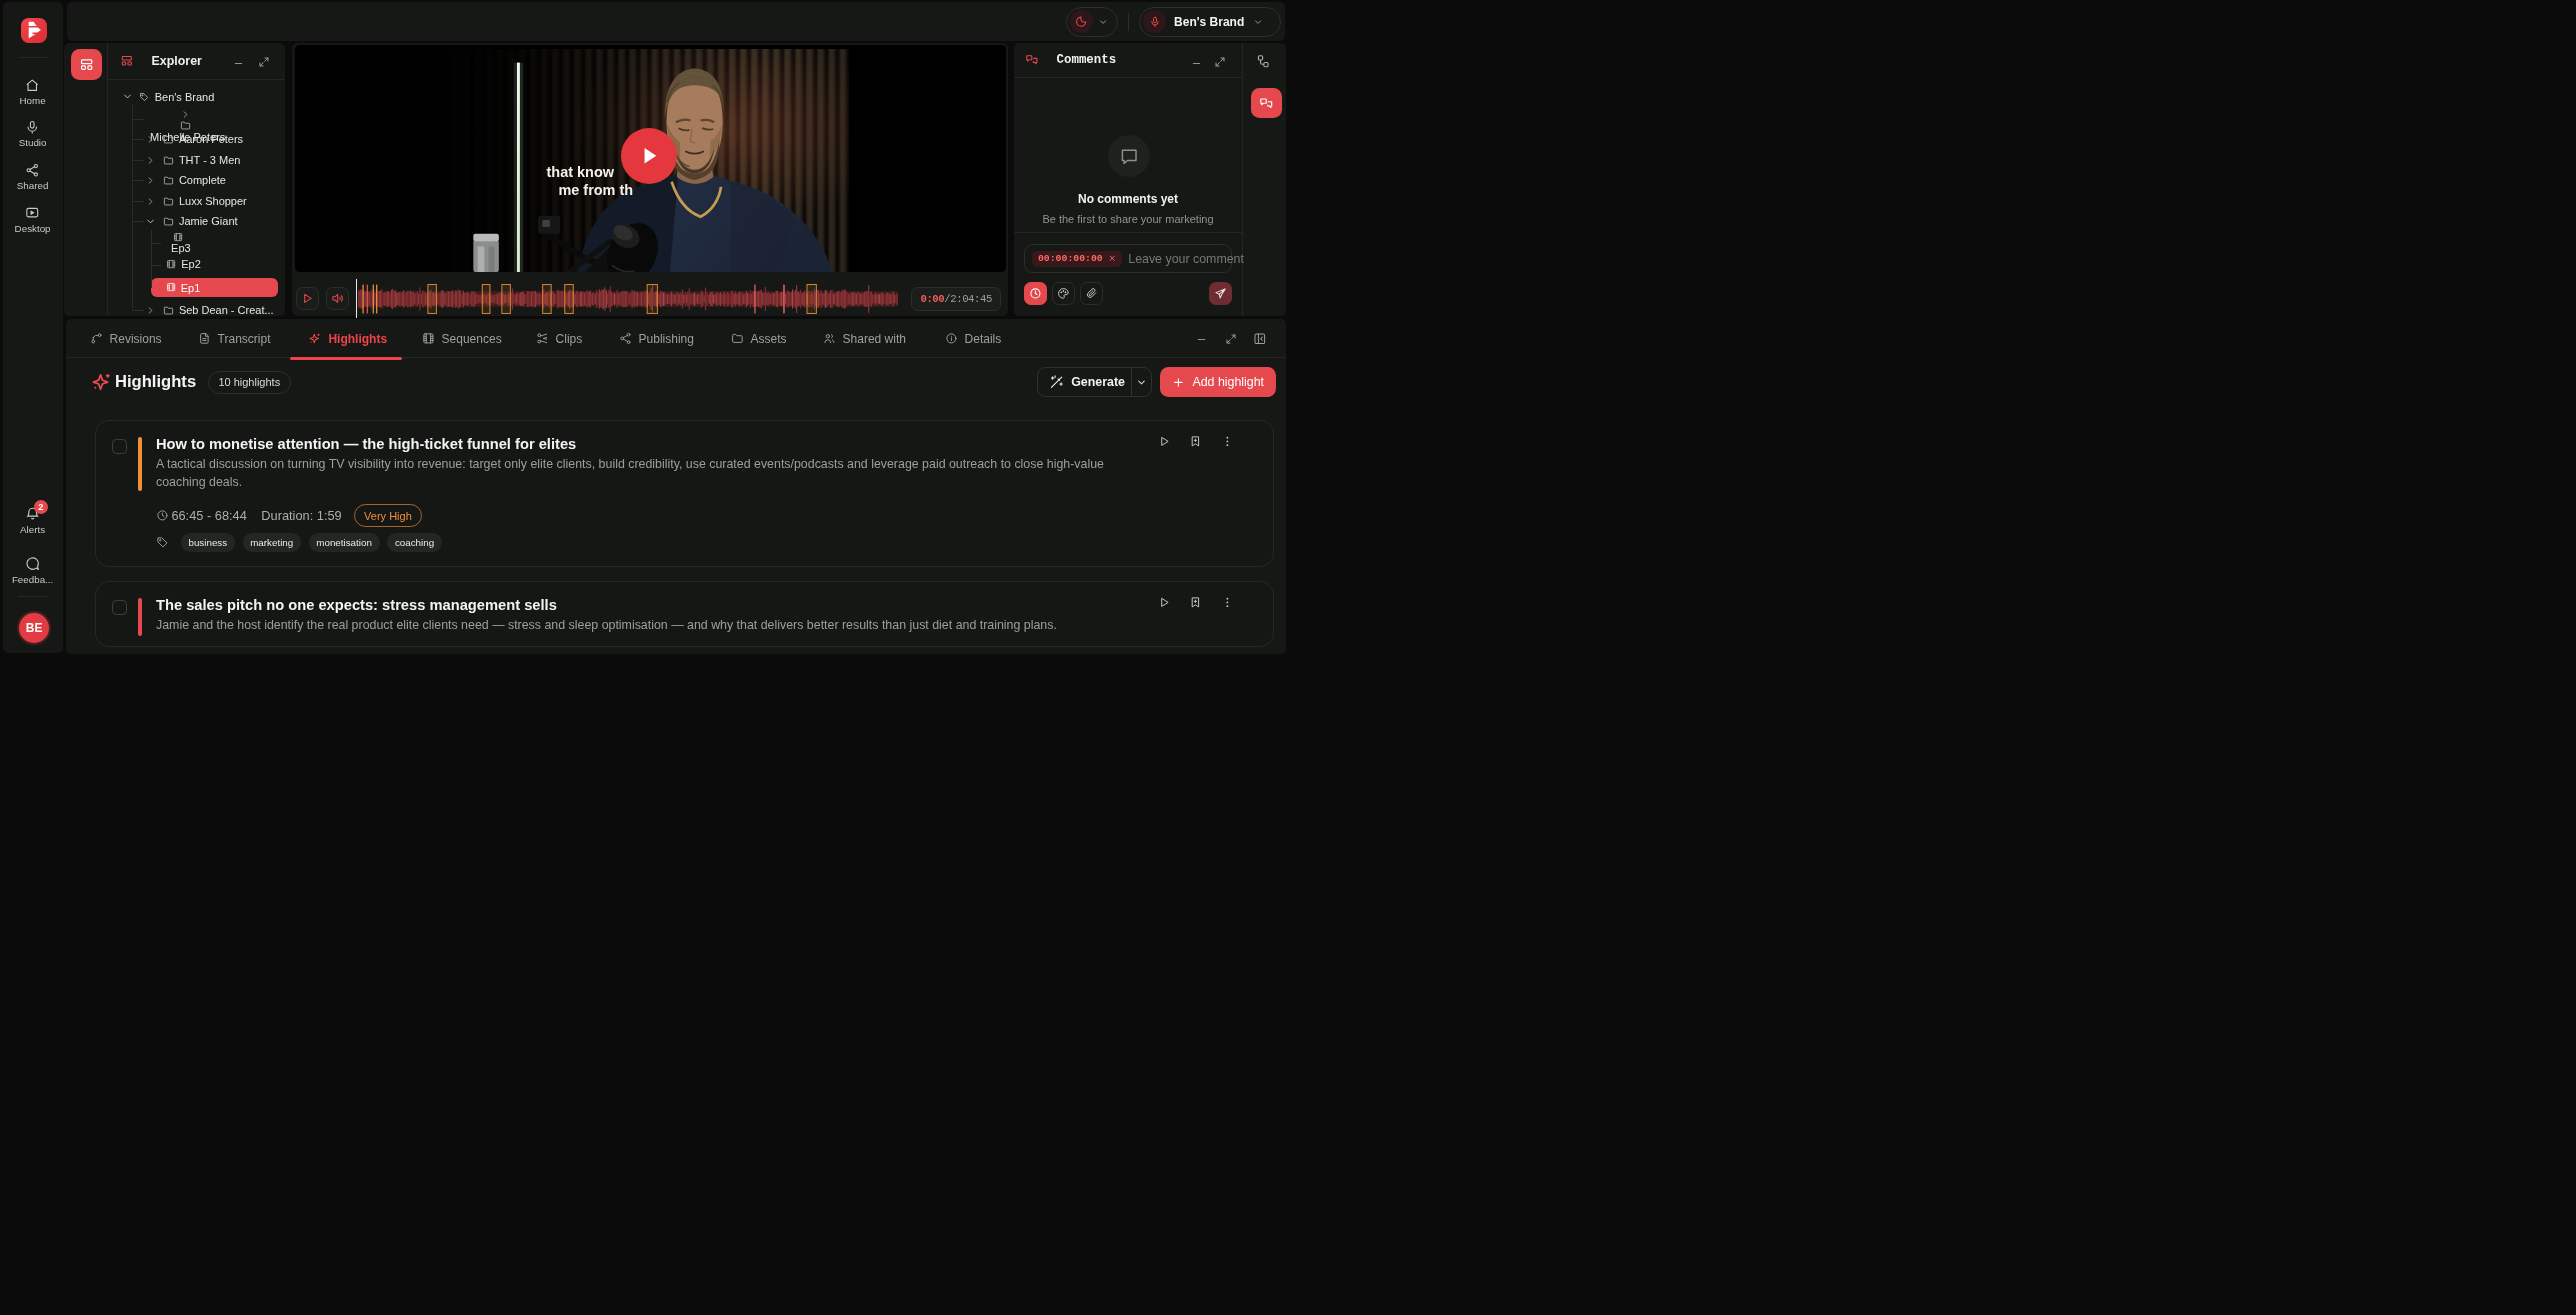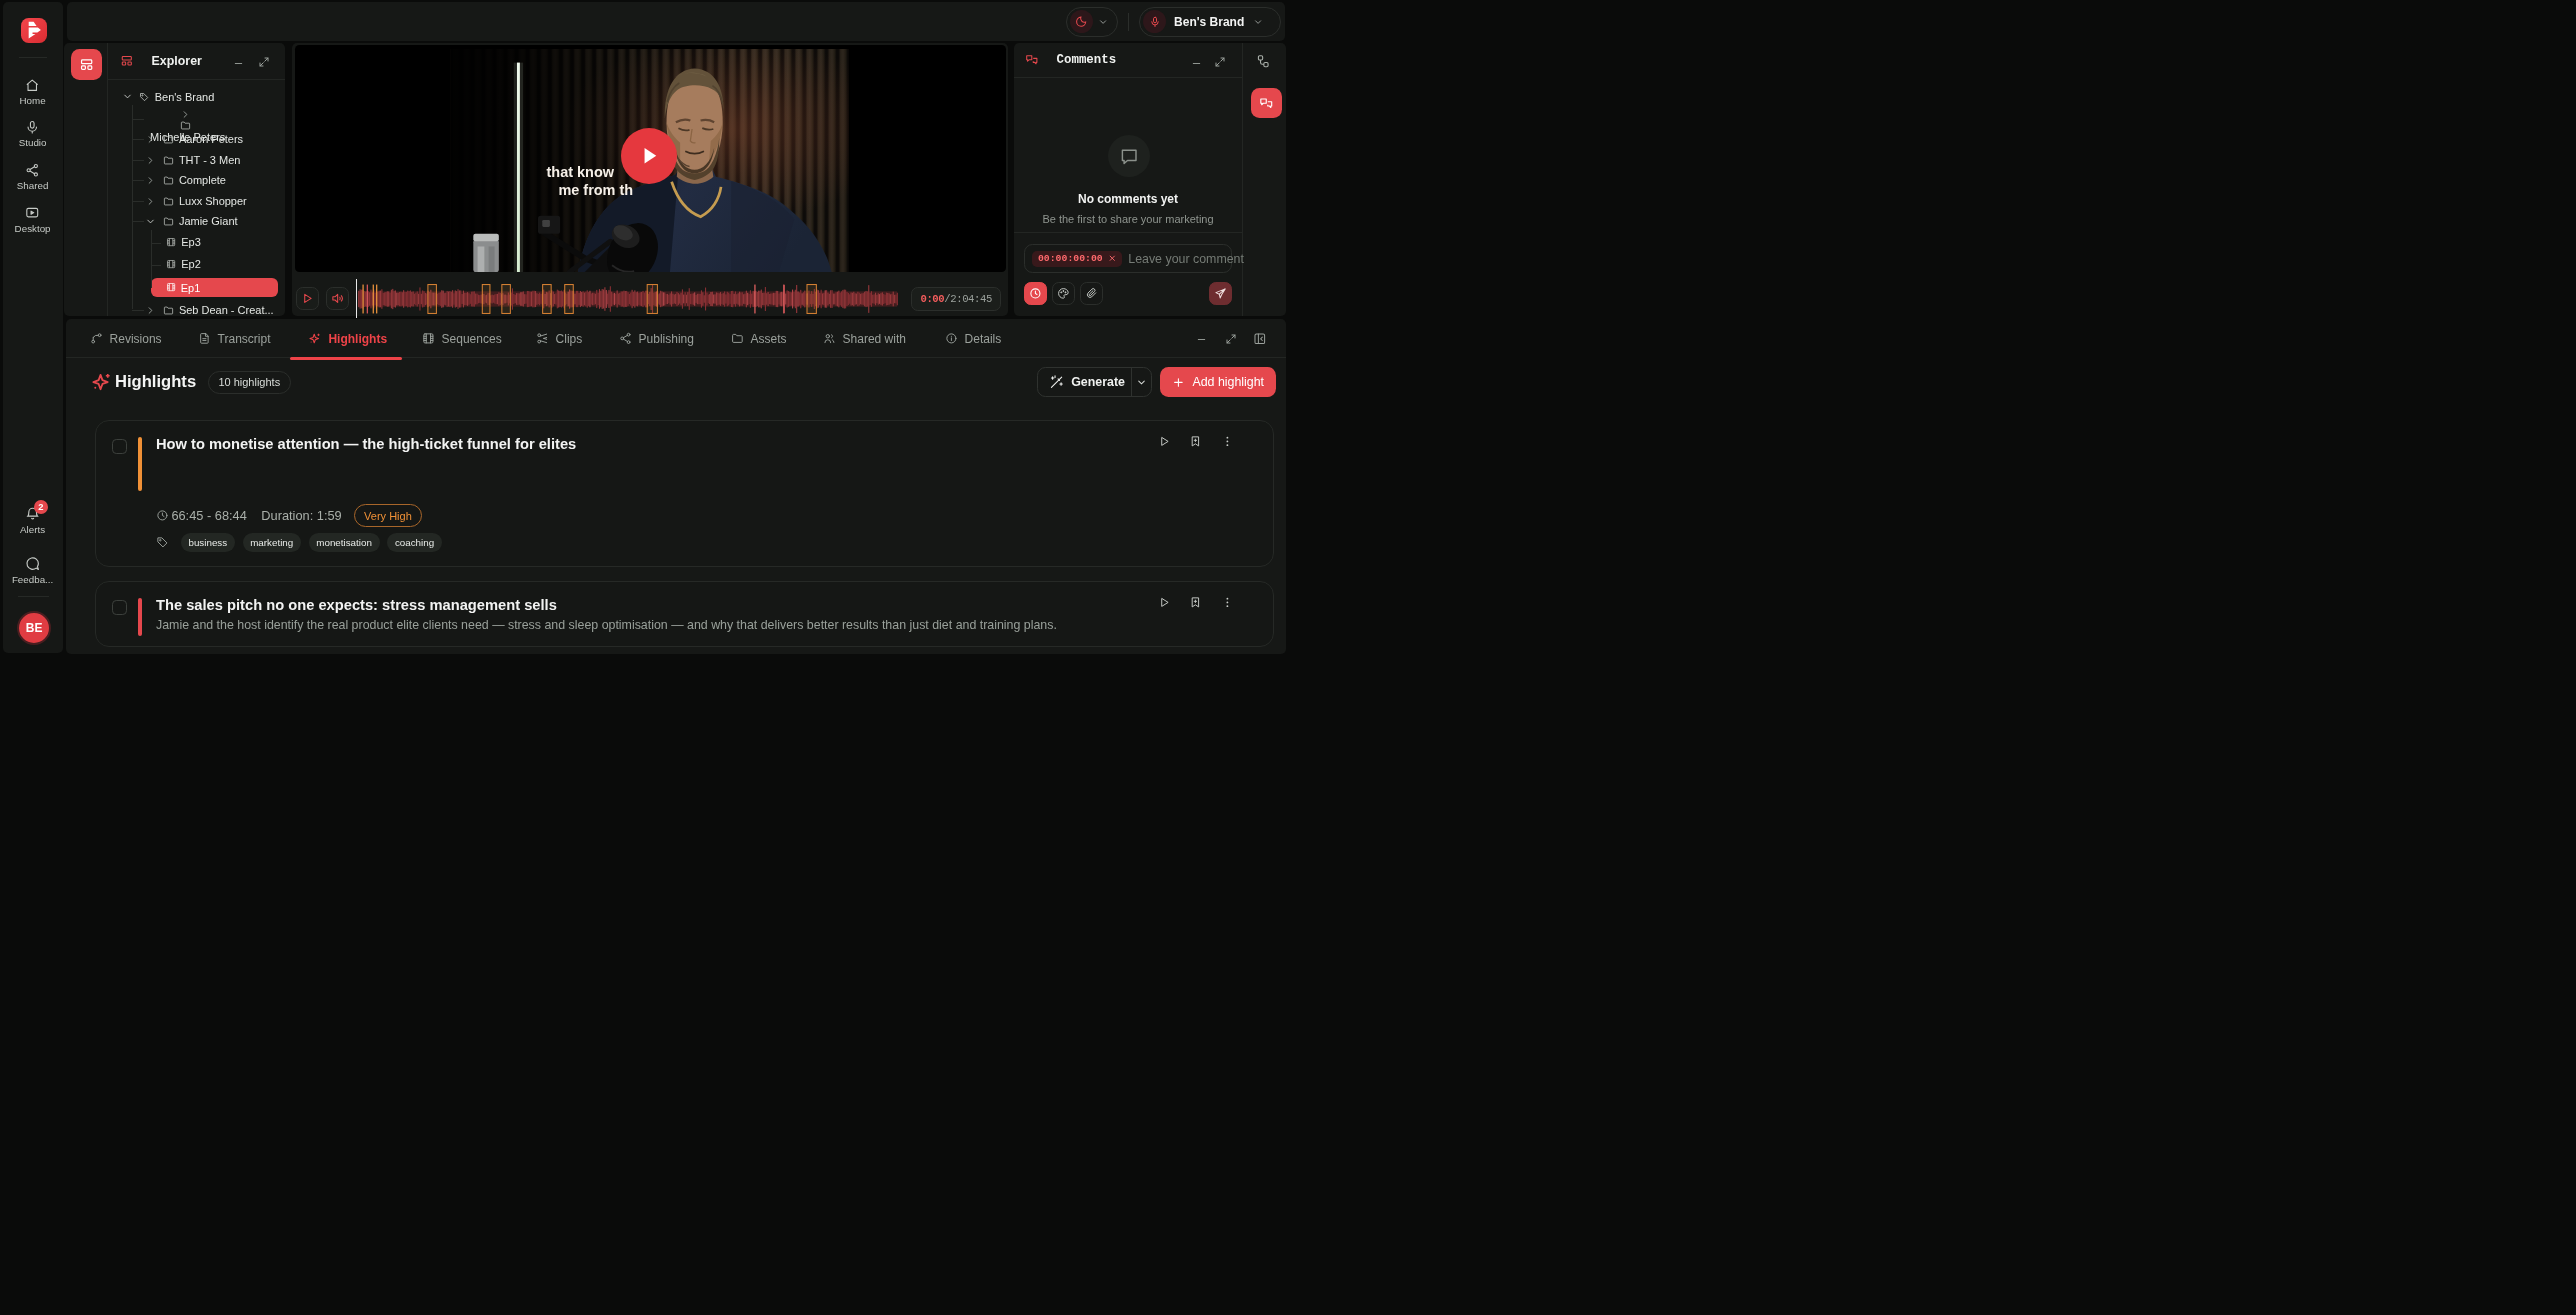--- a/index.html
+++ b/index.html
@@ -263,21 +263,21 @@
         <svg width="11" height="11" viewBox="0 0 24 24" fill="none" stroke="#c9cdc9" stroke-width="2" stroke-linecap="round" stroke-linejoin="round">
           <path d="M6 9 L12 15 L18 9"></path>
         </svg>
         <span style="width:6.8px"></span>
         <svg width="11" height="11" viewBox="0 0 24 24" fill="none" stroke="#b9beb9" stroke-width="1.7" stroke-linejoin="round">
           <path d="M3 6 a1.5 1.5 0 0 1 1.5 -1.5 H9 L11 7 H19.5 A1.5 1.5 0 0 1 21 8.5 V18 a1.5 1.5 0 0 1 -1.5 1.5 H4.5 A1.5 1.5 0 0 1 3 18 Z"></path>
         </svg>
         <span class="tlabel">Jamie Giant</span>
       </div>
       <div class="hline" style="left:43px; top:164px; width:10.2px;"></div>
-      <div class="trow" style="left:58px; top:153px;">
+      <div class="trow" style="left:58px; top:153px;flex-direction:column;">
         <svg width="10.2" height="10.2" viewBox="0 0 24 24" fill="none" stroke="#b9beb9" stroke-width="1.7">
           <rect x="3.5" y="3.5" width="17" height="17" rx="2"></rect>
           <path d="M8 3.5 V20.5 M16 3.5 V20.5 M3.5 8 H8 M3.5 12 H8 M3.5 16 H8 M16 8 H20.5 M16 12 H20.5 M16 16 H20.5"></path>
         </svg>
         <span class="tlabel">Ep3</span>
       </div>
       <div class="hline" style="left:43px; top:186px; width:10.2px;"></div>
       <div class="trow" style="left:58px; top:175px;">
         <svg width="10.2" height="10.2" viewBox="0 0 24 24" fill="none" stroke="#b9beb9" stroke-width="1.7">
           <rect x="3.5" y="3.5" width="17" height="17" rx="2"></rect>
@@ -1010,20 +1010,21 @@
           <path d="M12 5 V19 M5 12 H19"></path>
         </svg>
       <span style="margin-left:7.7px;">Add highlight</span>
     </div>
   </div>
 
   <div class="card" style="top:101px; height:147px;">
     <div class="cb"></div>
     <div class="bar" style="height:54px; background:#f09137;"></div>
     <div class="ctitle">How to monetise attention — the high-ticket funnel for elites</div>
+    <div class="cdesc">A tactical discussion on turning TV visibility into revenue: target only elite clients, build credibility, use curated events/podcasts and leverage paid outreach to close high-value coaching deals.</div>
     <div class="cicons">
       <svg width="12.8" height="12.8" viewBox="0 0 24 24" fill="none" stroke="#c9cdc9" stroke-width="1.8" stroke-linejoin="round">
           <path d="M7 4.5 L19 12 L7 19.5 Z"></path>
         </svg>
       <svg width="12.8" height="12.8" viewBox="0 0 24 24" fill="none" stroke="#c9cdc9" stroke-width="1.8" stroke-linejoin="round">
           <path d="M6 3.5 h12 v17 l-6 -4 l-6 4 z M12 7 v6 M9 10 h6"></path>
         </svg>
       <svg width="12.8" height="12.8" viewBox="0 0 24 24" fill="#c9cdc9" stroke="none">
           <circle cx="12" cy="5" r="1.7"></circle>
           <circle cx="12" cy="12" r="1.7"></circle>

